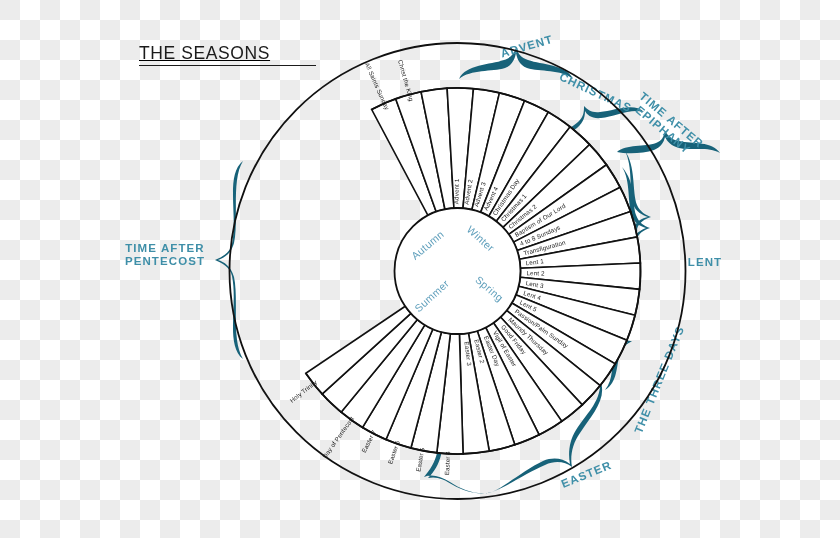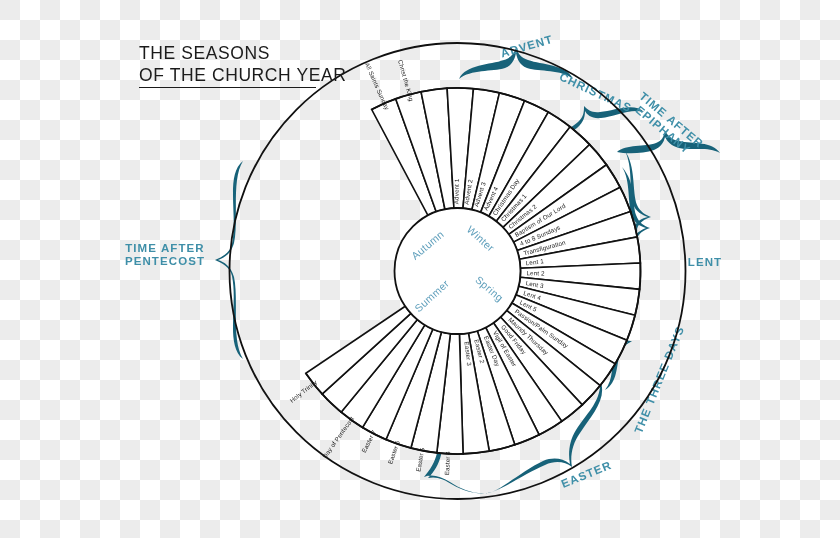--- a/index.html
+++ b/index.html
@@ -62,20 +62,21 @@
     letter-spacing: 1.1px;
   }
   .brace {
     fill: #176279;
   }
   #title-block {
     position: absolute;
     left: 139px;
     top: 42px;
     width: 230px;
+    text-decoration: underline;
   }
   #title-block .title-line {
     font-family: "Liberation Sans", sans-serif;
     font-size: 17.5px;
     color: #1b1b1b;
     letter-spacing: 0.6px;
     line-height: 22px;
     white-space: nowrap;
   }
   #title-block .title-rule {
@@ -272,17 +273,16 @@
     <g id="inner-season-group">
         <text x="429.9224000477168" y="247.85964605128459" class="season-label" text-anchor="middle" transform="rotate(-40 429.9224000477168 247.85964605128459)">Autumn</text>
         <text x="478.14875170863763" y="241.5105264055963" class="season-label" text-anchor="middle" transform="rotate(42 478.14875170863763 241.5105264055963)">Winter</text>
         <text x="486.9894735944037" y="291.64875170863763" class="season-label" text-anchor="middle" transform="rotate(40 486.9894735944037 291.64875170863763)">Spring</text>
         <text x="434.3596460512846" y="298.5775999522832" class="season-label" text-anchor="middle" transform="rotate(-42 434.3596460512846 298.5775999522832)">Summer</text>
       </g>
   </svg>
 
   <div id="title-block">
     <div class="title-line">THE SEASONS</div>
-    <div class="title-line">OF THE CHURCH YEAR</div>
     <div class="title-rule"></div>
   </div>
 
 </div>
 
 </body></html>

